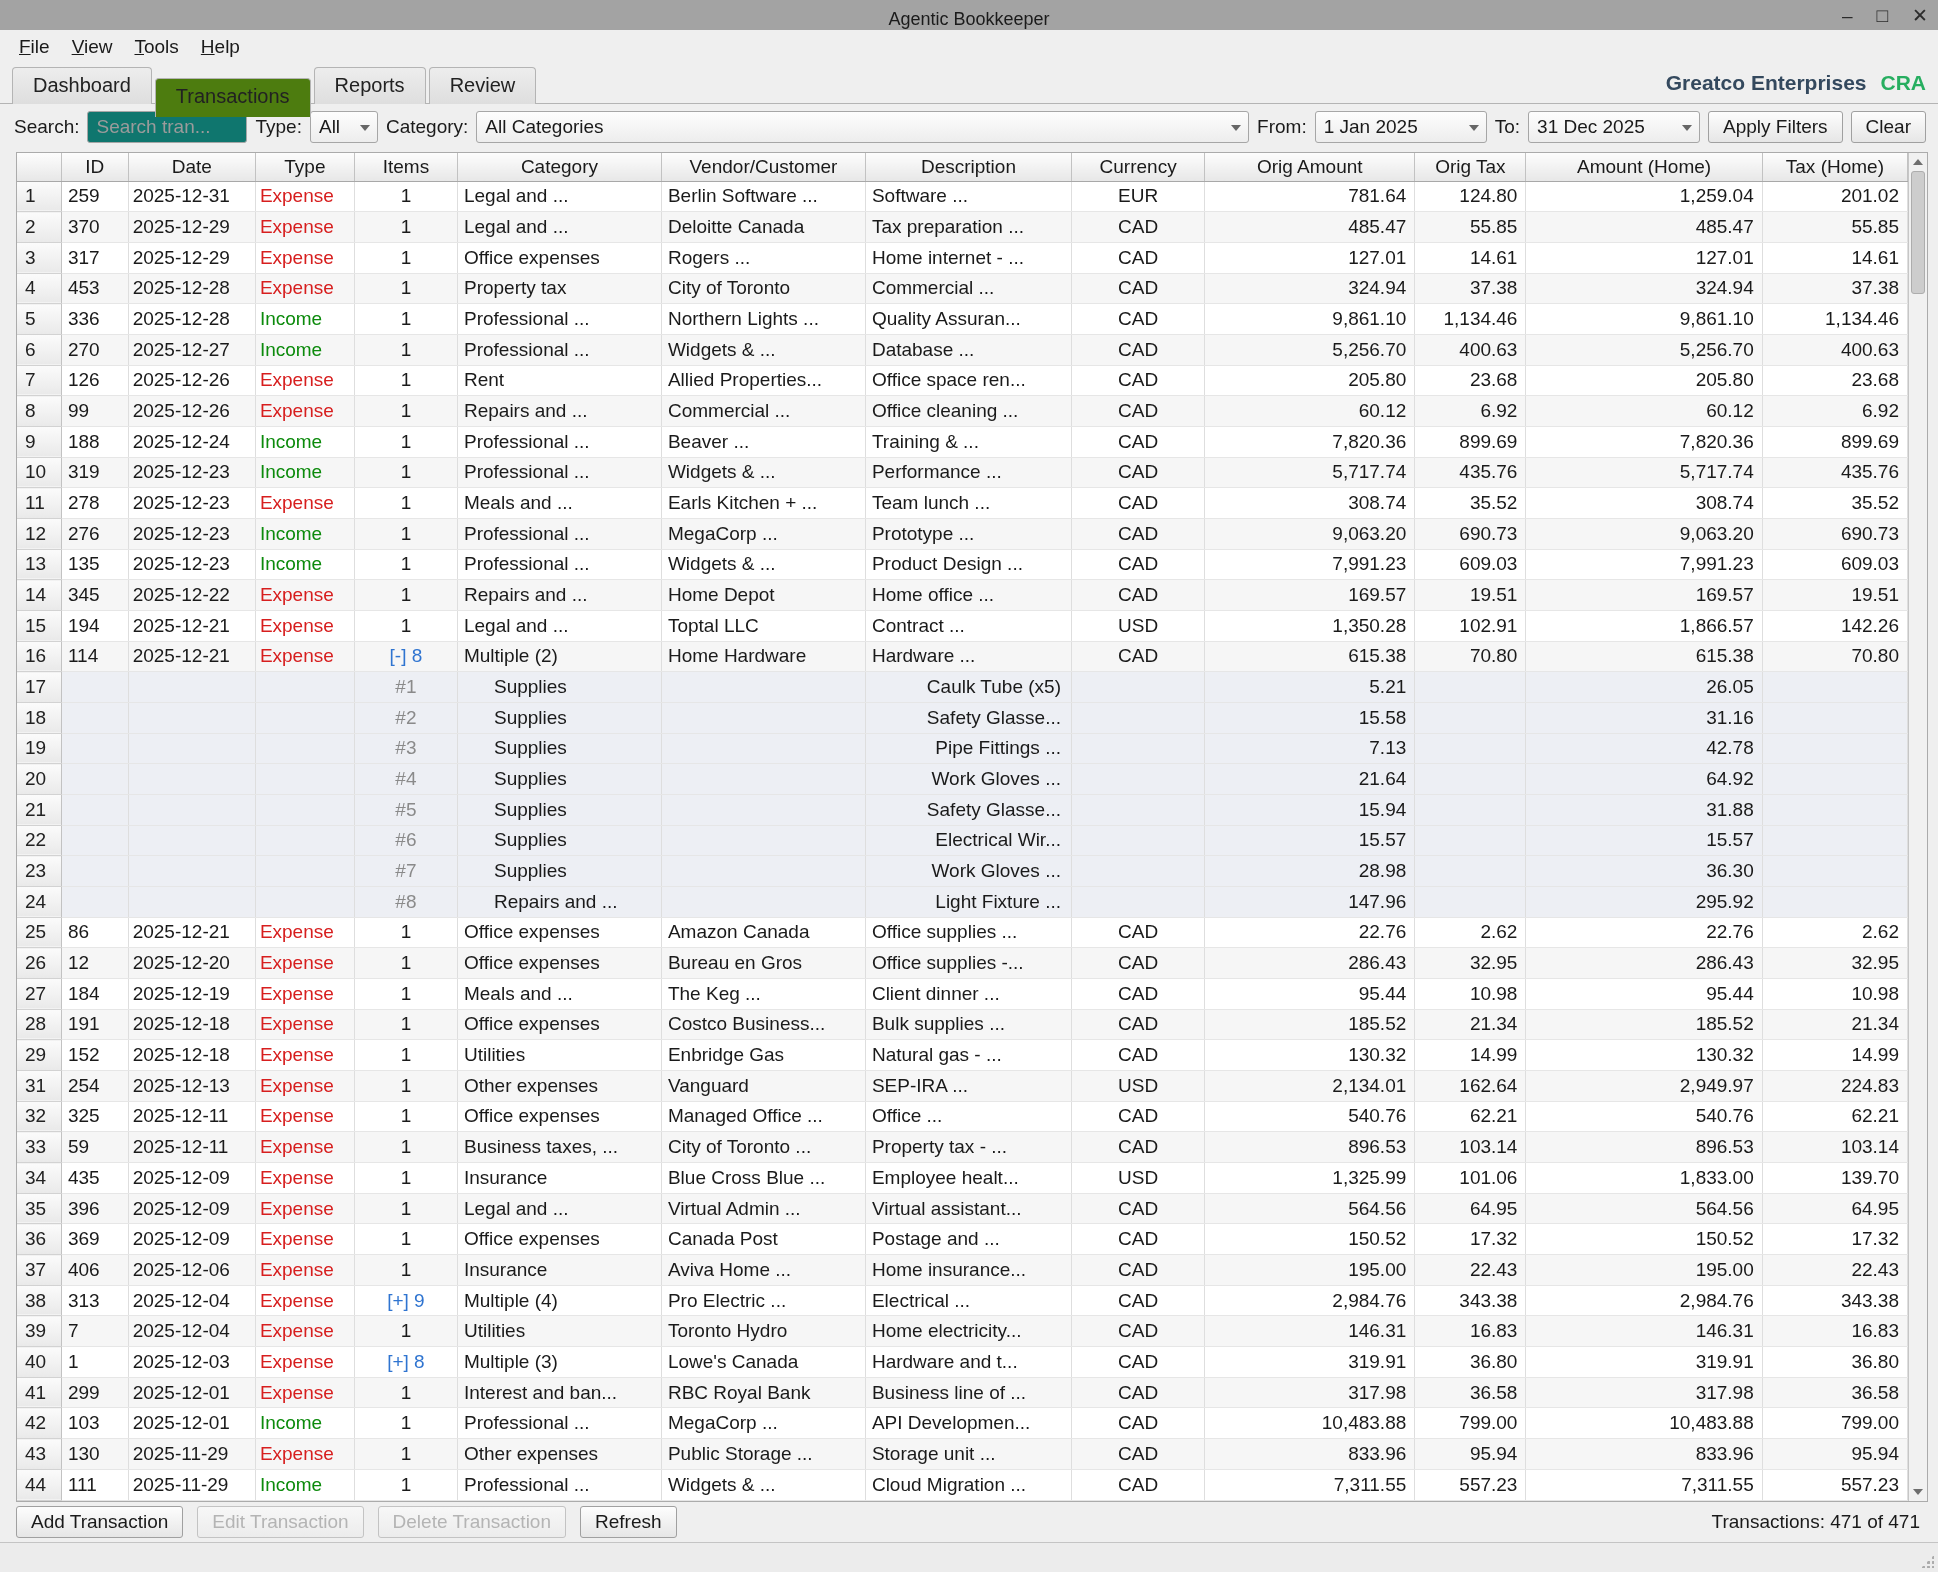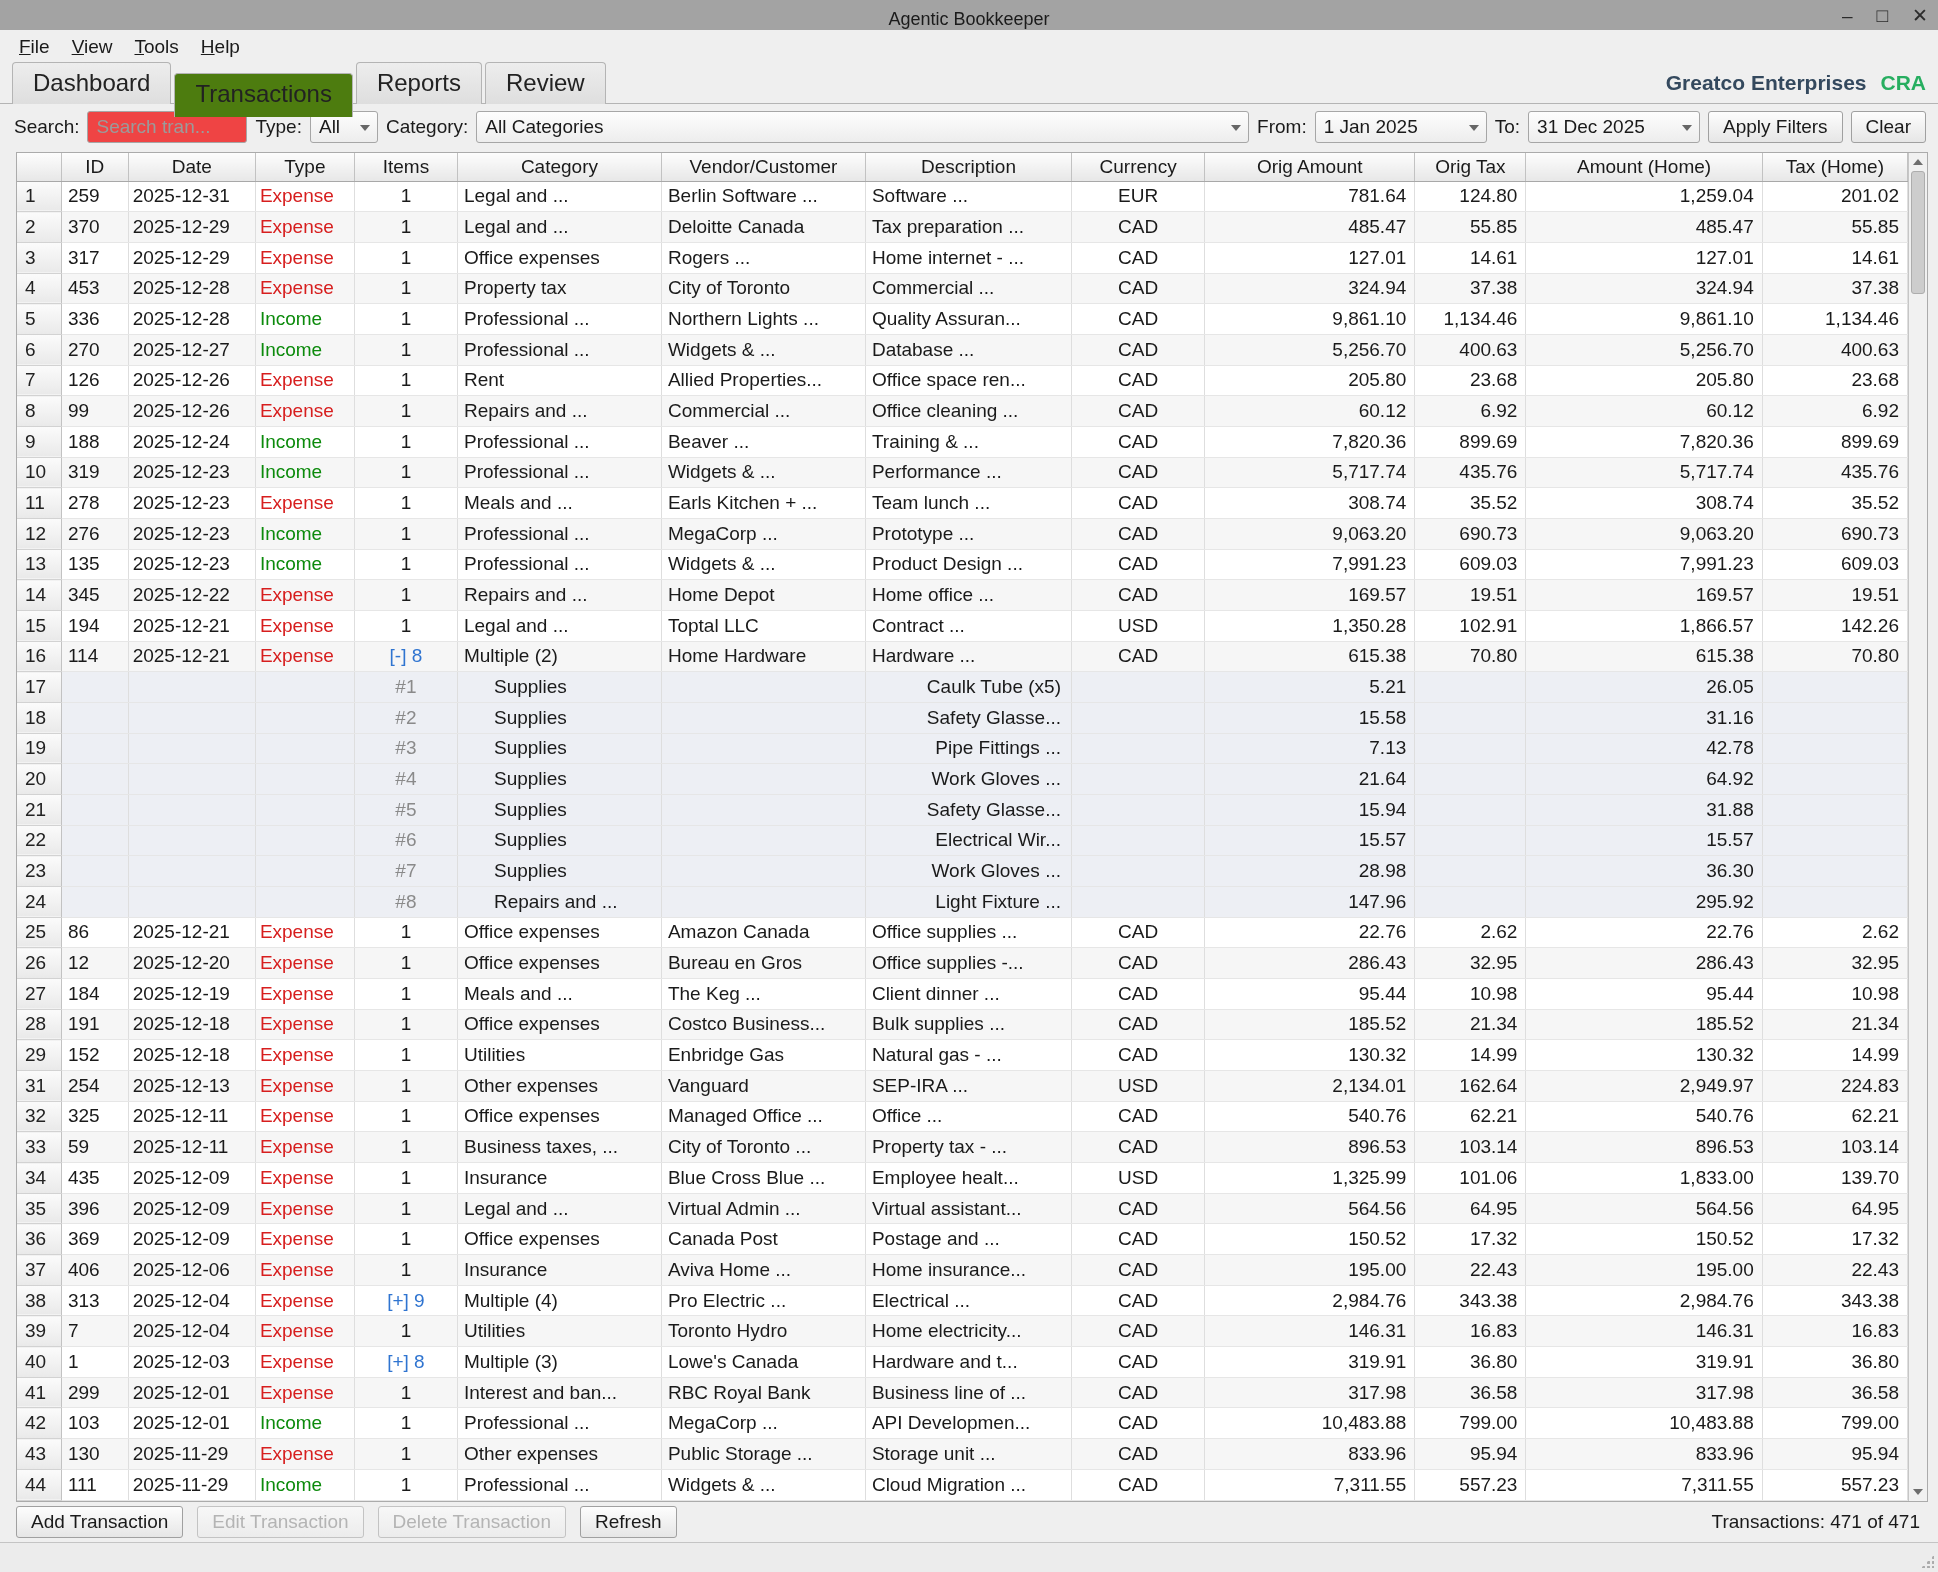--- a/index.html
+++ b/index.html
@@ -24,34 +24,34 @@
              background:#efefef; flex:0 0 auto; }
   .menu-item { padding:3px 11px; }
   .menu-item u { text-decoration:underline; }
 
   
   .tabrow { height:40px; display:flex; align-items:flex-end; flex:0 0 auto;
             border-bottom:1px solid #b4b4b4; padding:0 12px; position:relative; }
   .tabs { display:flex; align-items:flex-end; }
   .tab { padding:6px 20px 7px 20px; background:linear-gradient(#ededed,#dedede);
          border:1px solid #b4b4b4; border-bottom:none; border-radius:4px 4px 0 0;
-         margin-right:3px; position:relative; top:1px; font-size:24px; color:#222; }
+         margin-right:3px; position:relative; top:1px; font-size:20px; color:#222; }
   .tab.active { background:#4d7c0f; padding-bottom:9px; top:13px; z-index:2;
                 margin-bottom:-1px; }
   .tabrow-right { margin-left:auto; display:flex; align-items:center; gap:14px;
                   padding-bottom:8px; }
   .company { font-weight:bold; font-size:21px; color:#34495e;text-align:center; }
   .cra { font-weight:bold; font-size:21px; color:#27ae60; }
 
   
   .filterbar { height:46px; display:flex; align-items:center; gap:8px;
                padding:0 12px 0 14px; flex:0 0 auto; }
   .lbl { white-space:nowrap; }
   .qt-input { width:160px; height:32px; border:1px solid #a6a6a6; border-radius:3px;
-              background:#ef4444; padding:0 8px; font:inherit; color:#1a1a1a; }
+              background:#0f766e; padding:0 8px; font:inherit; color:#1a1a1a; }
   .qt-input::placeholder { color:#9b9b9b; }
   .combo { height:32px; border:1px solid #a6a6a6; border-radius:3px;
            background:linear-gradient(#fdfdfd,#ededed); display:flex;
            align-items:center; padding:0 22px 0 8px; position:relative;
            white-space:nowrap; }
   .combo .arrow { position:absolute; right:7px; top:13px; width:0; height:0;
                   border-left:5px solid transparent; border-right:5px solid transparent;
                   border-top:6px solid #666; }
   .combo.small { width:68px; }
   .combo.grow { flex:1; }

